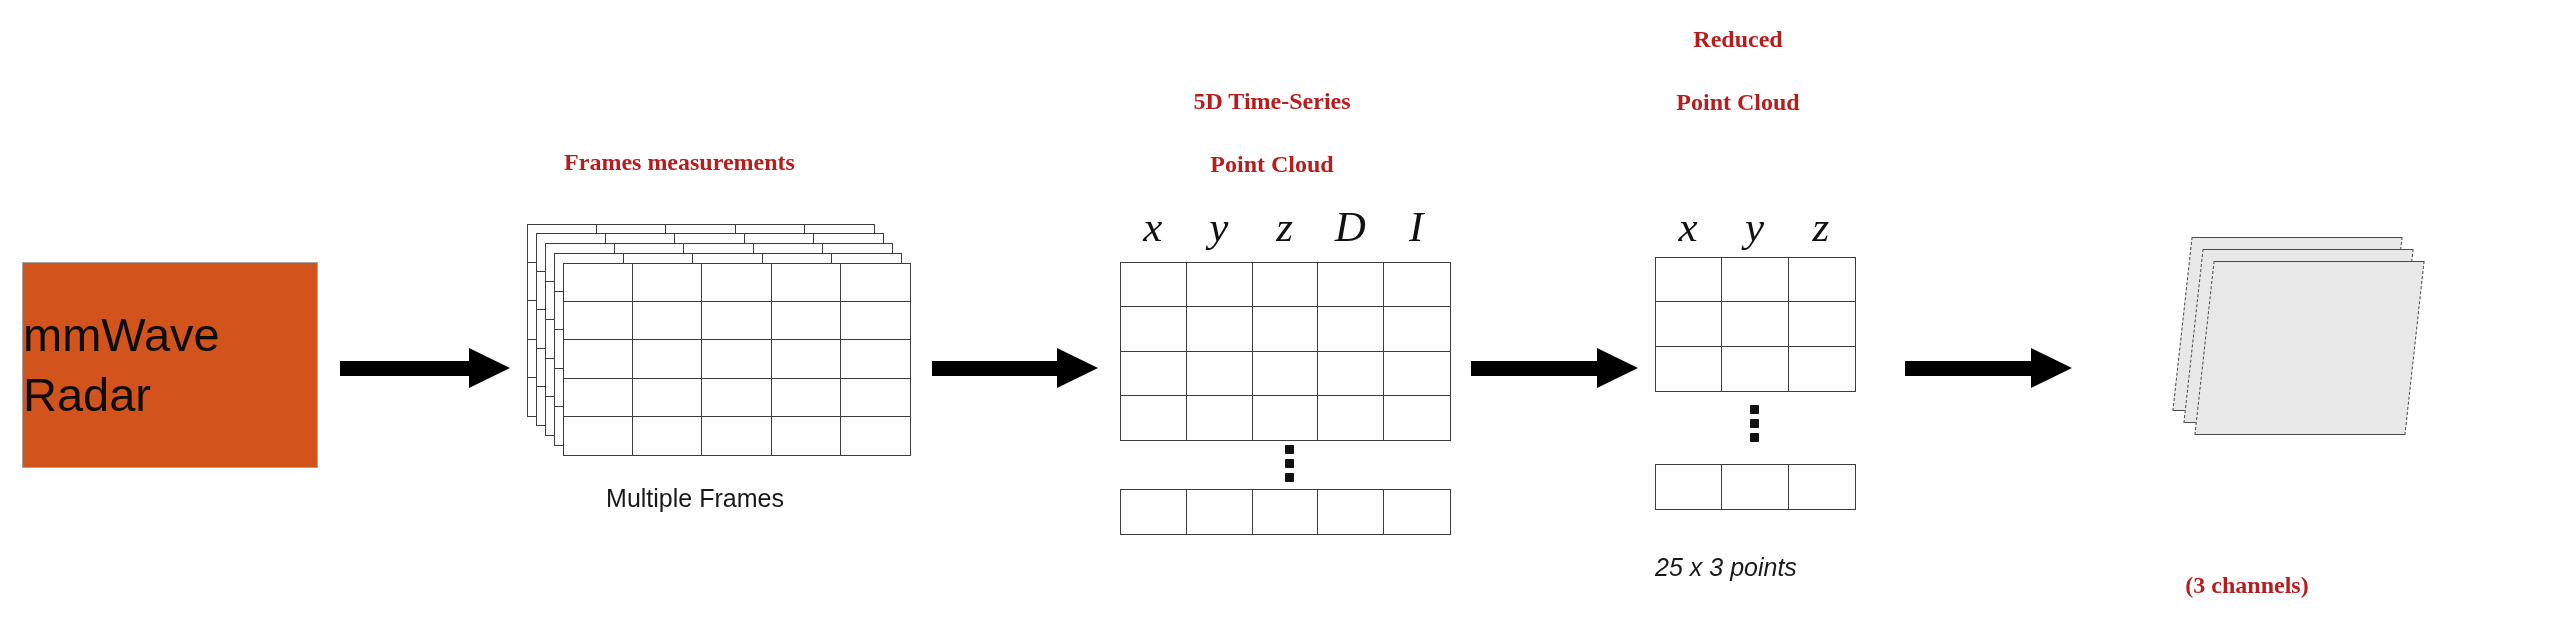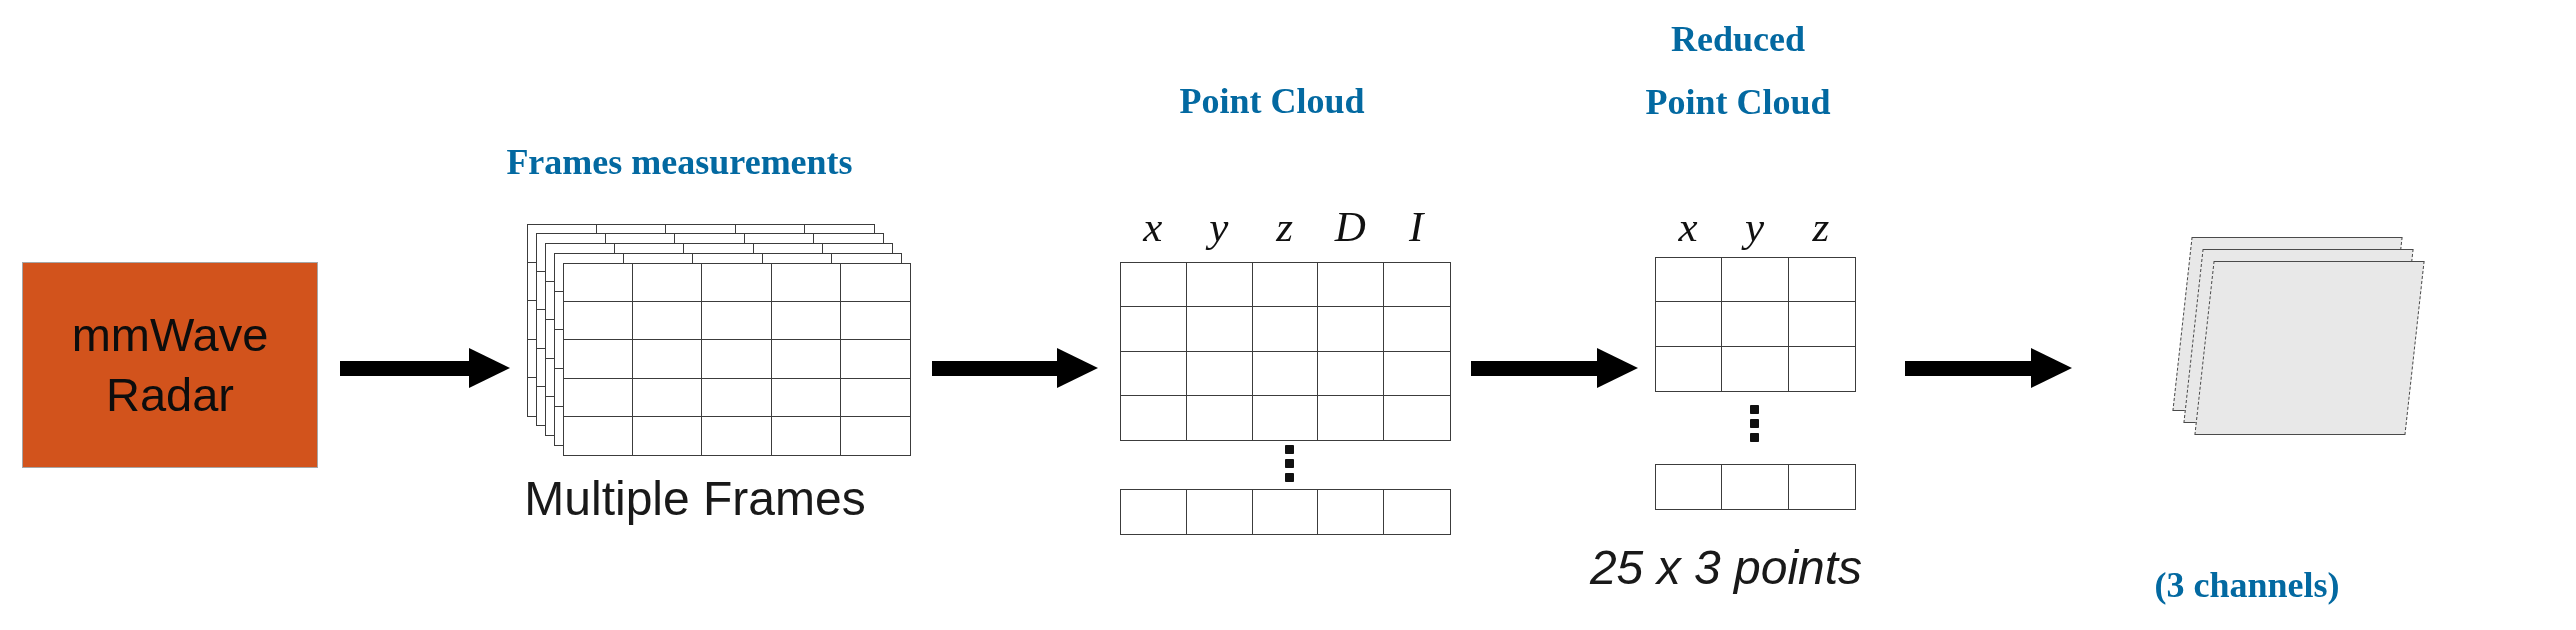--- a/index.html
+++ b/index.html
@@ -2,41 +2,41 @@
 <html style="font-size:12.6px"><head>
 <meta charset="utf-8">
 <style>
   html,body{margin:0;padding:0;background:#ffffff;}
   .canvas{position:relative;width:2576px;height:630px;background:#ffffff;overflow:hidden;
           font-family:"Liberation Sans","DejaVu Sans",sans-serif;color:#111;}
 
   
   .radar-box{position:absolute;left:22px;top:262px;width:294px;height:204px;
              border:1.6px solid #A6A6A6;display:flex;flex-direction:column;
-             align-items:center;justify-content:center;}
+             align-items:flex-start;justify-content:center;}
   .radar-line{font-size:47px;line-height:60px;color:#0d0d0d;text-align:center;}
 
   
   .arrow{position:absolute;height:41px;top:348px;}
   .arrow-shaft{position:absolute;left:0;top:13.4px;height:15px;background:#000;}
   .arrow-head{position:absolute;right:0;top:0;width:0;height:0;
               border-top:20.5px solid transparent;border-bottom:20.5px solid transparent;
               border-left:41px solid #000;}
 
   
   .grid-box{position:absolute;background:#ffffff;border:1.6px solid #3c3c3c;display:grid;}
   .grid-cell{border-right:1.2px solid #3c3c3c;border-bottom:1.2px solid #3c3c3c;}
   .grid-cell.last-col{border-right:none;}
   .grid-cell.last-row{border-bottom:none;}
 
   
   .serif-title{position:absolute;font-family:"Liberation Serif","DejaVu Serif",serif;
-               font-weight:bold;font-size:36px;line-height:63px;text-align:center;color:#0369a1;}
+               font-weight:bold;font-size:24px;line-height:63px;text-align:center;color:#b91c1c;}
   .serif-title.single{line-height:38px;}
-  .sans-caption{position:absolute;font-size:48px;line-height:39px;text-align:center;color:#191919;}
+  .sans-caption{position:absolute;font-size:25px;line-height:39px;text-align:center;color:#191919;}
   .col-headers{position:absolute;display:grid;}
   .col-header{display:flex;align-items:flex-end;justify-content:center;
               font-family:"Liberation Serif","DejaVu Serif",serif;font-style:italic;
               font-size:43px;line-height:43px;color:#111;}
 
   
   .vdots{position:absolute;display:flex;flex-direction:column;gap:5.5px;}
   .vdot{width:8.7px;height:8.7px;background:#111;border-radius:0.8px;}
 
   
@@ -209,20 +209,21 @@
         <div class="grid-cell last-row"></div>
         <div class="grid-cell last-row"></div>
         <div class="grid-cell last-row"></div>
         <div class="grid-cell last-row"></div>
         <div class="grid-cell last-col last-row"></div>
       </div>
     </div>
   <div class="sans-caption" style="left:521px;top:479px;width:348px;">Multiple Frames</div>
 
   <div class="serif-title" style="left:1106px;top:70px;width:332px;">
+    <div>5D Time-Series</div>
     <div>Point Cloud</div>
   </div>
   <div class="col-headers" id="headers-5d" style="left: 1120px; top: 199px; width: 329px; height: 49px; grid-template-columns: repeat(5, 1fr);">
       <div class="col-header">x</div>
       <div class="col-header">y</div>
       <div class="col-header">z</div>
       <div class="col-header">D</div>
       <div class="col-header">I</div>
     </div>
   <div class="grid-box" id="table-5d" style="left: 1120px; top: 262px; width: 329px; height: 177px; grid-template-columns: repeat(5, 1fr); grid-template-rows: repeat(4, 1fr);">

